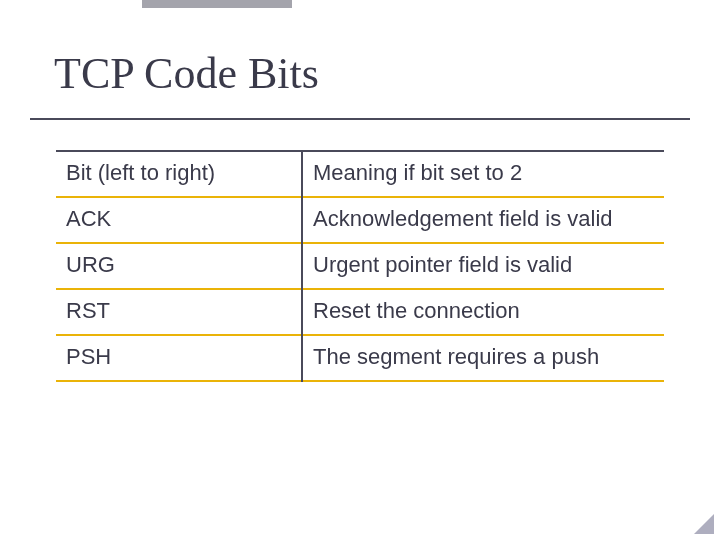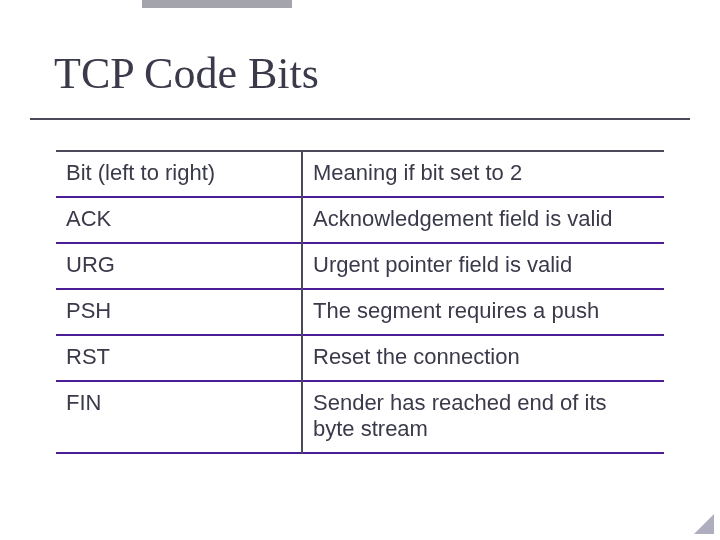--- a/index.html
+++ b/index.html
@@ -51,21 +51,21 @@
     font-family: Verdana, Geneva, sans-serif;
     font-size: 22px;
     color: #3a3a4a;
     font-weight: 400;
   }
   .tbl th {
     font-weight: 400;
   }
   .tbl tr {
     border-top: 2px solid #4a4a5a;
-    border-bottom: 2px solid #4c1d95;
+    border-bottom: 2px solid #eab308;
     margin-top: 44px;
   }
   .col-bit {
     width: 225px;
     border-right: 2px solid #4a4a5a;
   }
   .corner {
     position: absolute;
     right: 6px;
     bottom: 6px;
@@ -104,28 +104,24 @@
     <tbody>
       <tr>
         <td class="col-bit">ACK</td>
         <td>Acknowledgement field is valid</td>
       </tr>
       <tr>
         <td class="col-bit">URG</td>
         <td>Urgent pointer field is valid</td>
       </tr>
       <tr>
-        <td class="col-bit">PSH</td>
-        <td>The segment requires a push</td>
-      </tr>
-      <tr>
         <td class="col-bit">RST</td>
         <td>Reset the connection</td>
       </tr>
       <tr>
-        <td class="col-bit">FIN</td>
-        <td>Sender has reached end of its byte stream</td>
+        <td class="col-bit">PSH</td>
+        <td>The segment requires a push</td>
       </tr>
     </tbody>
   </table>
 
   <div class="corner"></div>
 </div>
 
 </body></html>

